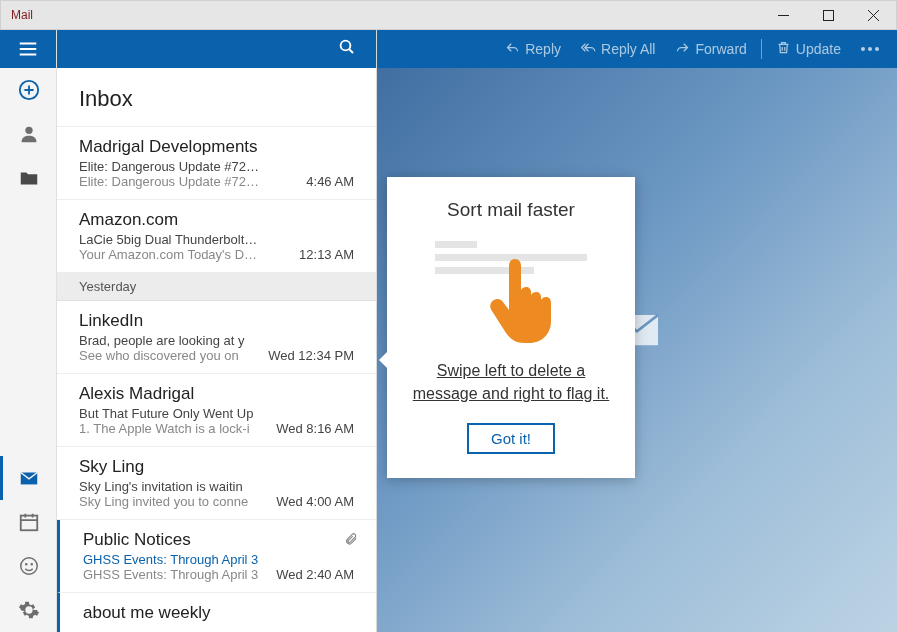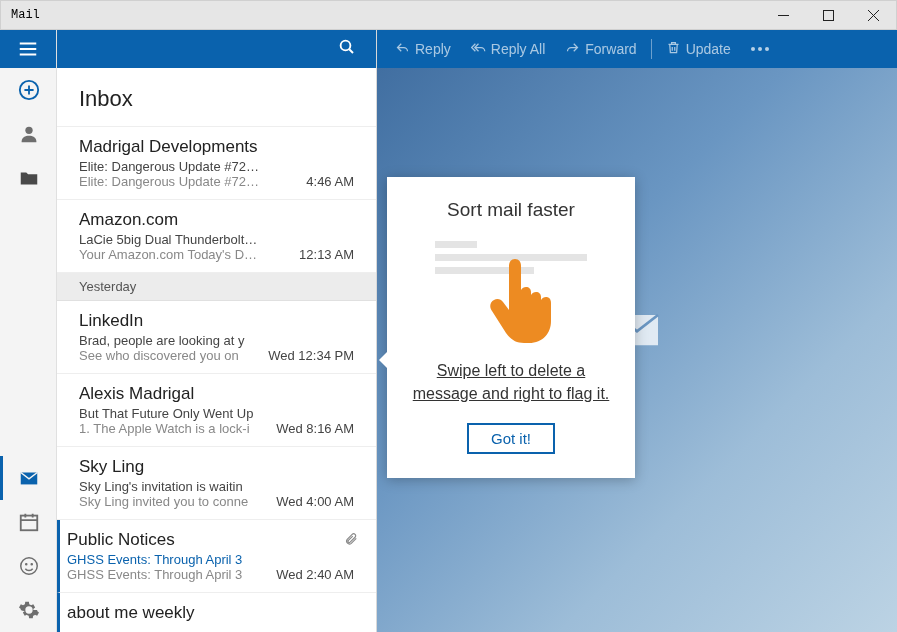--- a/index.html
+++ b/index.html
@@ -1,19 +1,19 @@
 <!DOCTYPE html>
 <html><head>
 <meta charset="utf-8">
 <style>
   * { box-sizing: border-box; margin: 0; padding: 0; }
   html, body { width: 897px; height: 632px; overflow: hidden; font-family: "Segoe UI", Arial, sans-serif; }
   
   .titlebar { display: flex; align-items: center; height: 30px; background: #e6e6e6; border: 1px solid #d0d0d0; }
-  .titlebar-title { padding-left: 10px; font-size: 12px; color: #000000; flex: 1; font-family: Liberation Mono, monospace; }
+  .titlebar-title { padding-left: 10px; font-size: 12px; color: #7f1d1d; flex: 1; }
   .titlebar-btns { display: flex; }
   .titlebar-btn { width: 45px; height: 30px; display: flex; align-items: center; justify-content: center; color: #222; }
   .titlebar-btn svg { width: 11px; height: 11px; }
   
   .app { display: flex; height: 602px; }
   
   .rail { width: 57px; background: #f4f4f4; border-right: 1px solid #e0e0e0; display: flex; flex-direction: column; }
   .rail-top { height: 38px; background: #0a62ad; display: flex; align-items: center; justify-content: center; }
   .rail-item { width: 57px; height: 44px; display: flex; align-items: center; justify-content: center; color: #6e6e6e; }
   .rail-item.blue { color: #0a62ad; }
@@ -23,34 +23,34 @@
   
   .listcol { width: 320px; background: #fff; display: flex; flex-direction: column; border-right: 1px solid #d8d8d8; }
   .listcol-top { height: 38px; background: #0a62ad; display: flex; align-items: center; justify-content: flex-end; padding-right: 20px; }
   .listcol-top svg { width: 18px; height: 18px; color: #fff; }
   
   .folder-hdr { padding: 18px 22px 14px; border-bottom: 1px solid #eee; }
   .folder-hdr-title { font-size: 22px; font-weight: 300; color: #222; }
   
   .msg-list { flex: 1; overflow: hidden; }
   .msg { padding: 10px 22px 10px 22px; border-bottom: 1px solid #eee; position: relative; }
-  .msg.sel { border-left: 3px solid #0a62ad; padding-left: 7px; }
+  .msg.sel { border-left: 3px solid #0a62ad; padding-left: 23px; }
   .msg-sender { font-size: 17px; color: #222; font-weight: 400; margin-bottom: 2px; white-space: nowrap; overflow: hidden; text-overflow: ellipsis; }
   .msg-row { display: flex; align-items: baseline; gap: 10px; }
   .msg-subj { font-size: 13px; color: #444; white-space: nowrap; overflow: hidden; text-overflow: ellipsis; max-width: 180px; flex: 0 1 auto; }
   .msg-subj.linkish { color: #0a62ad; }
   .msg-prev { font-size: 13px; color: #888; white-space: nowrap; overflow: hidden; text-overflow: ellipsis; max-width: 180px; flex: 0 1 auto; }
   .msg-time { font-size: 13px; color: #444; margin-left: auto; white-space: nowrap; }
   .msg-attach { position: absolute; right: 18px; top: 12px; color: #888; }
   .msg-attach svg { width: 14px; height: 14px; }
   
   .group-hdr { background: #ececec; padding: 6px 22px; font-size: 13px; color: #555; border-bottom: 1px solid #e0e0e0; }
   
   .reading { flex: 1; position: relative; overflow: hidden; background: linear-gradient(135deg, #3d6b9e 0%, #6a96c2 40%, #9dbdd8 70%, #bcd3e4 100%); }
-  .reading-toolbar { height: 38px; background: #0a62ad; display: flex; align-items: center; gap: 4px; padding: 0 10px; }
+  .reading-toolbar { height: 38px; background: #0a62ad; display: flex; align-items: center; justify-content: flex-end; gap: 4px; padding: 0 10px; }
   .tb-btn { display: flex; align-items: center; gap: 5px; padding: 0 8px; height: 38px; color: rgba(255,255,255,0.65); font-size: 14px; }
   .tb-btn svg { width: 15px; height: 15px; }
   .tb-sep { width: 1px; height: 20px; background: rgba(255,255,255,0.4); margin: 0 2px; }
   .tb-more { display: flex; gap: 3px; padding: 0 8px; }
   .tb-more span { width: 4px; height: 4px; border-radius: 50%; background: rgba(255,255,255,0.7); }
   
   .envelope { position: absolute; top: 50%; left: 50%; transform: translate(-50%, -50%); color: rgba(255,255,255,0.85); }
   .envelope svg { width: 56px; height: 56px; }
   
   .tip { position: absolute; left: 10px; top: 147px; width: 248px; background: #fff; box-shadow: 0 2px 12px rgba(0,0,0,0.25); padding: 22px 20px 24px; text-align: center; }

